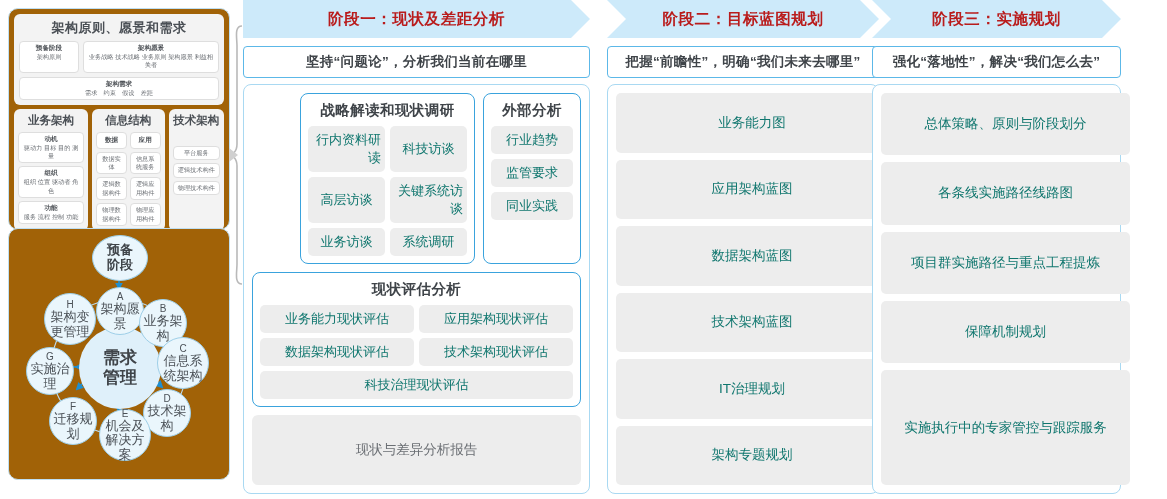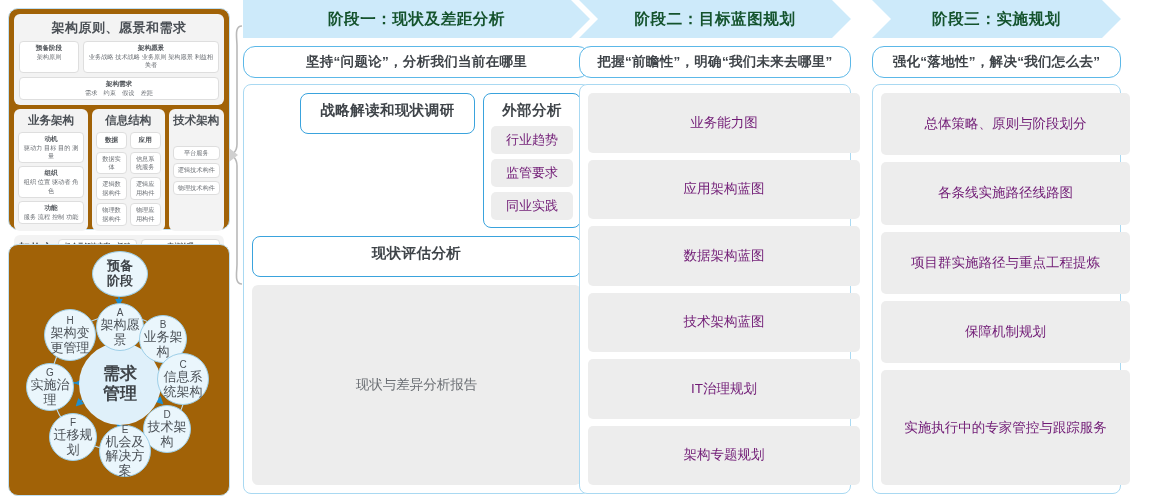--- a/index.html
+++ b/index.html
@@ -11,21 +11,21 @@
   .page{position:relative;width:1167px;height:499px;}
 
   
   .left-col{position:absolute;left:8px;top:8px;width:222px;height:484px;}
 
   .panel{
     border:1px solid #bfdff2;border-radius:10px;background:#a16207;
     box-sizing:border-box;
   }
   .framework-panel{position:absolute;left:0;top:0;width:222px;height:222px;padding:5px 5px;}
-  .adm-panel{position:absolute;left:0;top:236px;width:222px;height:252px;}
+  .adm-panel{position:absolute;left:0;top:220px;width:222px;height:252px;}
 
   .fw-group{
     background:#f3f3f3;border-radius:6px;padding:4px 5px 5px 5px;margin-bottom:4px;
   }
   .fw-title{
     text-align:center;font-weight:bold;color:#4a4f55;font-size:13px;letter-spacing:.5px;
     margin:1px 0 4px 0;
   }
   .fw-cell{
     background:#fff;border:1px solid #dedede;border-radius:4px;
@@ -74,57 +74,57 @@
 
   .adm svg{position:absolute;left:0;top:0;width:100%;height:100%;pointer-events:none;}
 
   
   .brace{position:absolute;left:228px;top:24px;width:20px;height:262px;}
 
   
   .phases{position:absolute;left:243px;top:0;width:924px;height:499px;}
   .phase-col{position:absolute;top:0;bottom:0;}
   .p1{left:0px;width:347px;}
-  .p2{left:336px;width:272px;}
+  .p2{left:364px;width:272px;}
   .p3{left:629px;width:249px;}
 
   .phase-head{
-    position:relative;height:38px;background:#cdeafa;color:#14532d;
+    position:relative;height:38px;background:#cdeafa;color:#b91c1c;
     font-weight:bold;font-size:15.5px;display:flex;align-items:center;justify-content:center;
     letter-spacing:.6px;
   }
   .phase-head.arrow{
     clip-path:polygon(0 0, calc(100% - 19px) 0, 100% 50%, calc(100% - 19px) 100%, 0 100%);
   }
   .phase-head.arrow-in{
     clip-path:polygon(0 0, calc(100% - 19px) 0, 100% 50%, calc(100% - 19px) 100%, 0 100%, 19px 50%);
   }
 
   .phase-sub{
-    margin-top:8px;height:30px;border:1px solid #5cb8e8;border-radius:12px;background:#fff;
+    margin-top:8px;height:30px;border:1px solid #5cb8e8;border-radius:4px;background:#fff;
     display:flex;align-items:center;justify-content:center;
     font-weight:bold;font-size:13.5px;color:#3f4449;letter-spacing:.3px;
   }
 
   .phase-body{
     margin-top:8px;position:absolute;top:76px;left:0;right:0;bottom:5px;
     border:1px solid #a9d9f2;border-radius:8px;background:#fff;
     padding:8px;box-sizing:border-box;display:flex;flex-direction:column;gap:8px;
   }
 
   .sub-card{
     border:1px solid #3aa3dd;border-radius:8px;background:#fff;padding:6px 7px 7px 7px;
     box-sizing:border-box;
   }
   .sub-card-title{
     text-align:center;font-weight:bold;font-size:14.5px;color:#3f4449;
     margin:1px 0 6px 0;letter-spacing:.4px;
   }
   .chip{
-    background:#ededed;border-radius:5px;color:#701a75;font-size:13px;
+    background:#ededed;border-radius:5px;color:#0f766e;font-size:13px;
     display:flex;align-items:center;justify-content:center;text-align:right;
     padding:5px 4px;box-sizing:border-box;
   }
   .chip-grid{display:flex;flex-direction:column;gap:5px;}
   .chip-row{display:flex;gap:5px;}
   .chip-row>.chip{flex:1;}
 
   .p1-top{display:flex;gap:8px;margin-left:48px;}
   .p1-top .left{flex:1 1 auto;}
   .p1-top .right{width:98px;flex:0 0 98px;font-family:Liberation Mono, monospace;}
@@ -315,37 +315,64 @@
     <div class="phase-col p1">
       <div class="phase-head arrow">阶段一：现状及差距分析</div>
       <div class="phase-sub">坚持“问题论”，分析我们当前在哪里</div>
 
       <div class="phase-body">
 
         <div class="p1-top">
           <div class="left">
             <div class="sub-card">
               <div class="sub-card-title">战略解读和现状调研</div>
+              <div class="chip-grid">
+                <div class="chip-row">
+                  <div class="chip">行内资料研读</div>
+                  <div class="chip">科技访谈</div>
+                </div>
+                <div class="chip-row">
+                  <div class="chip">高层访谈</div>
+                  <div class="chip">关键系统访谈</div>
+                </div>
+                <div class="chip-row">
+                  <div class="chip">业务访谈</div>
+                  <div class="chip">系统调研</div>
+                </div>
+              </div>
             </div>
           </div>
 
           <div class="right">
             <div class="sub-card" style="height:100%;box-sizing:border-box;">
               <div class="sub-card-title">外部分析</div>
               <div class="chip-grid">
                 <div class="chip">行业趋势</div>
                 <div class="chip">监管要求</div>
                 <div class="chip">同业实践</div>
               </div>
             </div>
           </div>
         </div>
 
         <div class="sub-card">
           <div class="sub-card-title">现状评估分析</div>
+          <div class="chip-grid">
+            <div class="chip-row">
+              <div class="chip">业务能力现状评估</div>
+              <div class="chip">应用架构现状评估</div>
+            </div>
+            <div class="chip-row">
+              <div class="chip">数据架构现状评估</div>
+              <div class="chip">技术架构现状评估</div>
+            </div>
+            <div class="chip-row">
+              <div class="chip">科技治理现状评估</div>
+            </div>
+          </div>
         </div>
 
         <div class="report-card">现状与差异分析报告</div>
 
       </div>
     </div>
 
     <div class="phase-col p2">
       <div class="phase-head arrow-in">阶段二：目标蓝图规划</div>
       <div class="phase-sub">把握“前瞻性”，明确“我们未来去哪里”</div>

